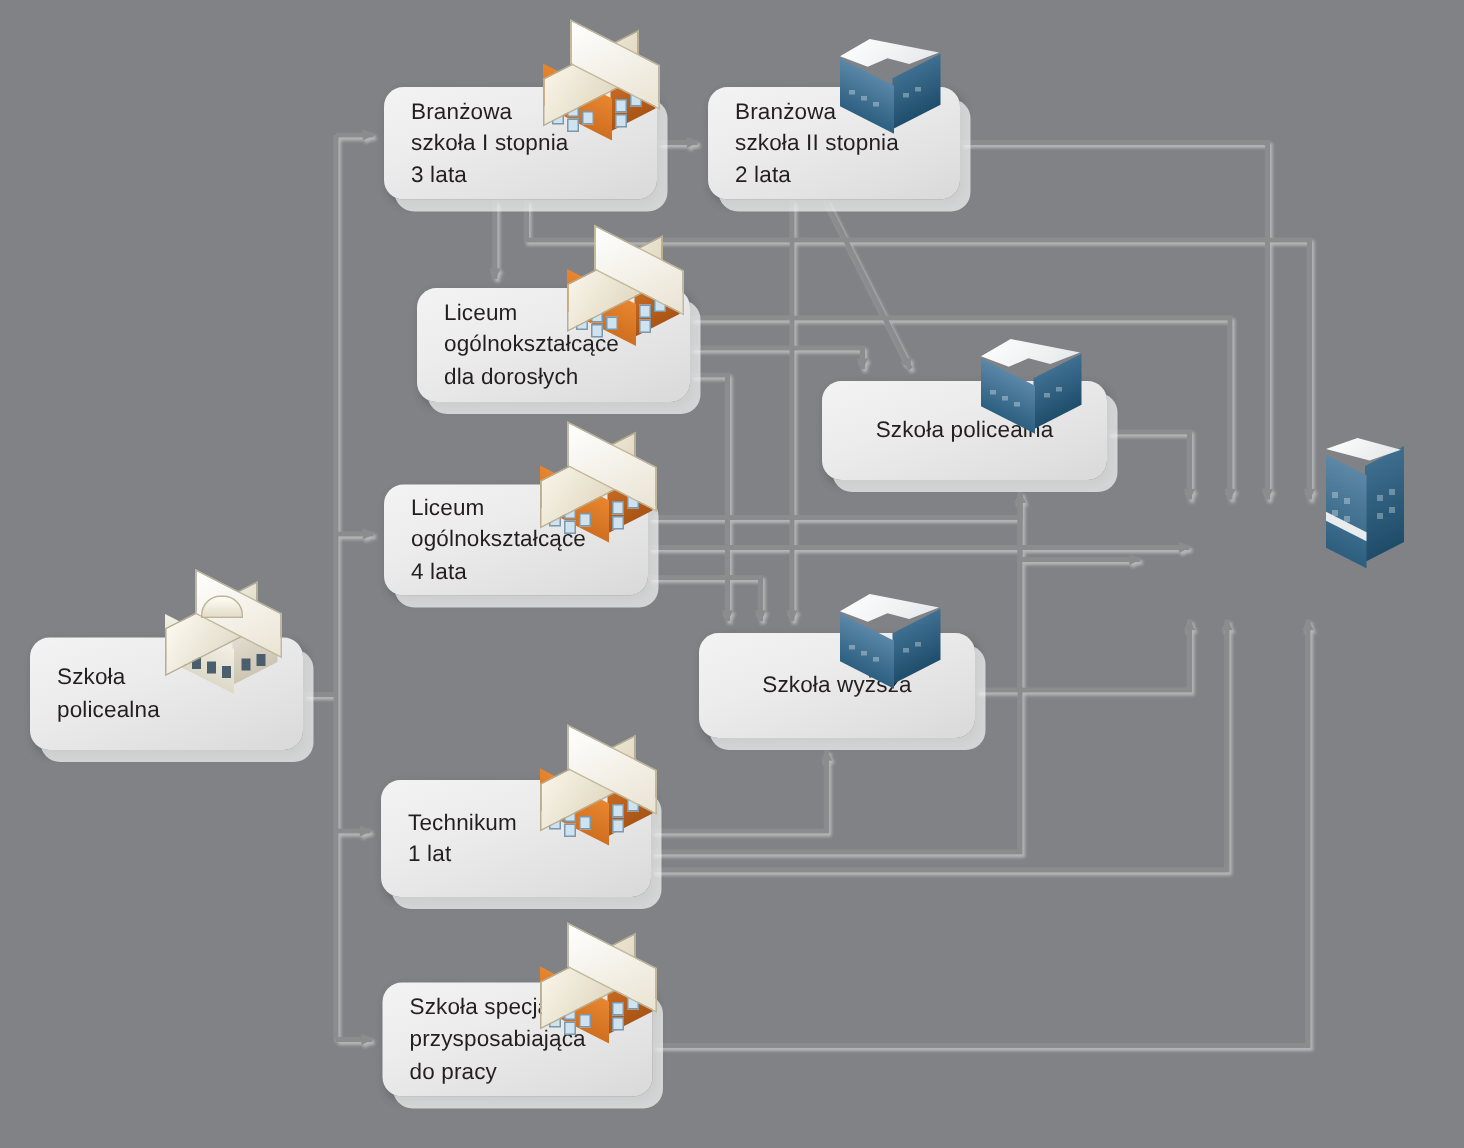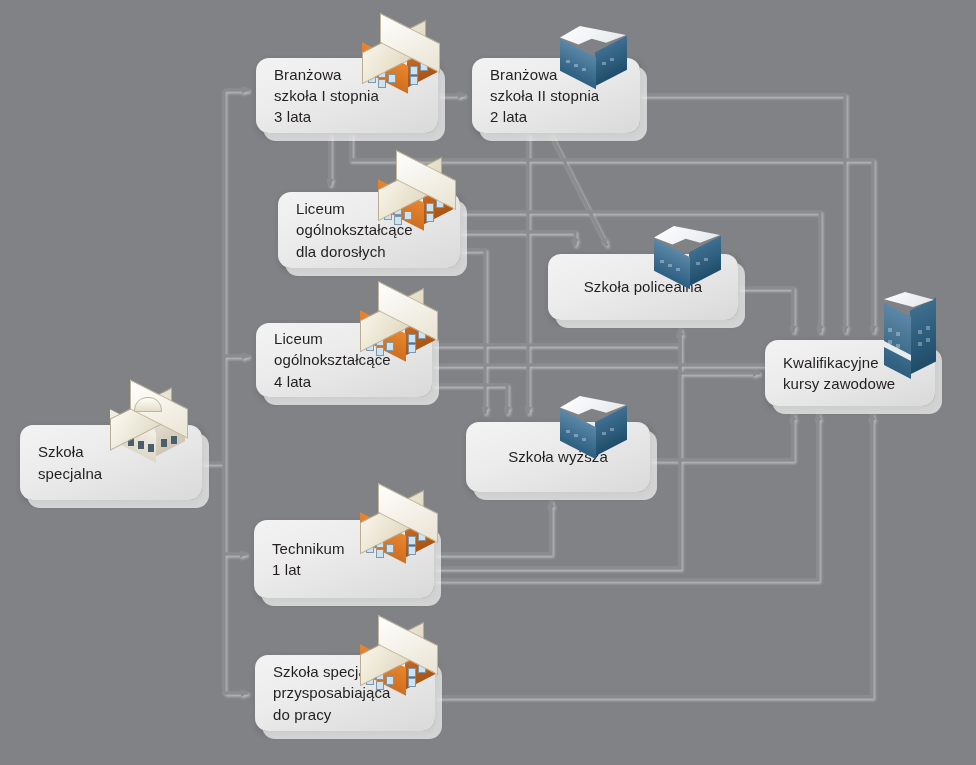--- a/index.html
+++ b/index.html
@@ -205,21 +205,21 @@
       <path d="M435,697 L872,697 L872,413" marker-end="url(#arr)"></path>
 
       <path d="M730,373 L760,373" marker-end="url(#arr)"></path>
       <path d="M680,328 L680,373 L730,373"></path>
 
     </g>
   </svg>
 
   <div class="node" style="left:20px;top:425px;width:182px;height:75px;">
     <span class="label">Szkoła
-specjalna</span>
+policealna</span>
   </div>
   <div class="bld school-white" style="left:104px;top:389px;">
     <div class="iso">
       <i class="faceR"></i>
         <i class="faceL"></i>
       <i class="win" style="left:14px;top:46px;"></i>
       <i class="win" style="left:24px;top:49px;"></i>
       <i class="win" style="left:34px;top:52px;"></i>
       <i class="win" style="left:44px;top:55px;"></i>
       <i class="win" style="left:57px;top:50px;"></i>
@@ -382,24 +382,20 @@
         <i class="win" style="left:10px;top:48px;"></i>
       <i class="win" style="left:20px;top:53px;"></i>
         <i class="win" style="left:52px;top:40px;"></i>
       <i class="win" style="left:62px;top:36px;"></i>
         <i class="win" style="left:52px;top:50px;"></i>
       <i class="roof"></i>
         <i class="roof2"></i>
     </div>
   </div>
 
-  <div class="node" style="left:765px;top:340px;width:170px;height:66px;">
-    <span class="label">Kwalifikacyjne
-kursy zawodowe</span>
-  </div>
   <div class="bld tower-tall" style="left:878px;top:288px;">
     <div class="iso">
       <i class="bodyR"></i>
         <i class="bodyL"></i>
       <i class="glass" style="left:10px;top:40px;"></i>
         <i class="glass" style="left:18px;top:44px;"></i>
       <i class="glass" style="left:10px;top:52px;"></i>
         <i class="glass" style="left:18px;top:56px;"></i>
       <i class="glass" style="left:40px;top:42px;"></i>
         <i class="glass" style="left:48px;top:38px;"></i>

